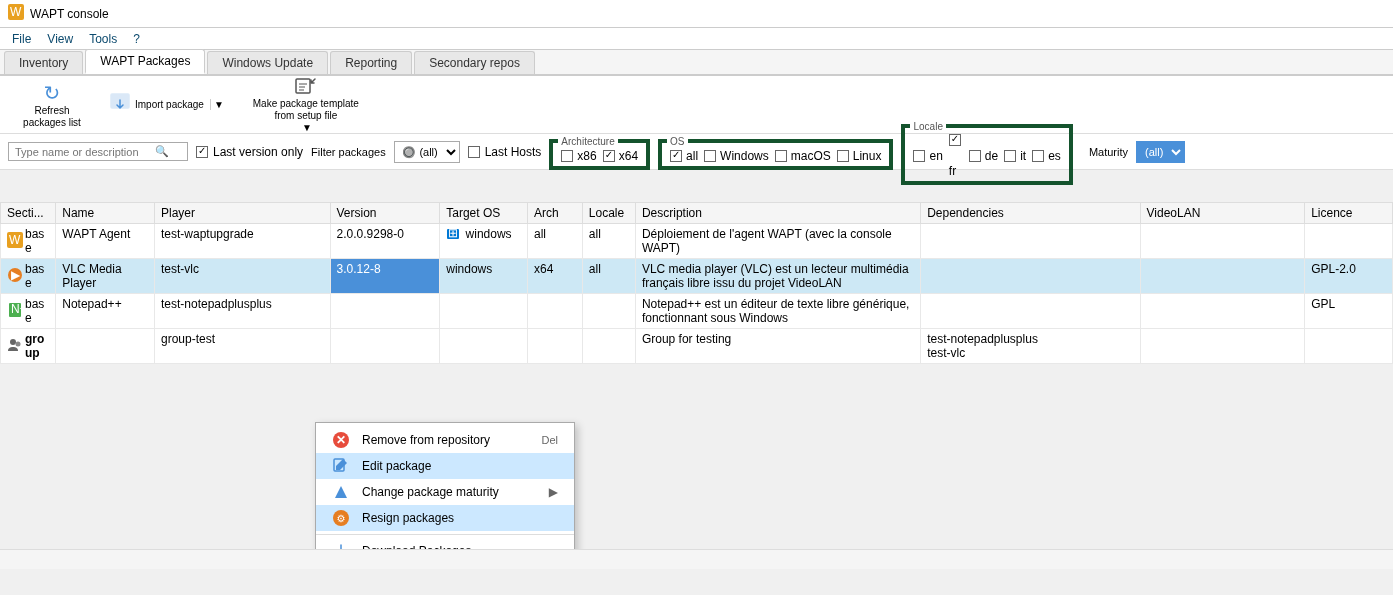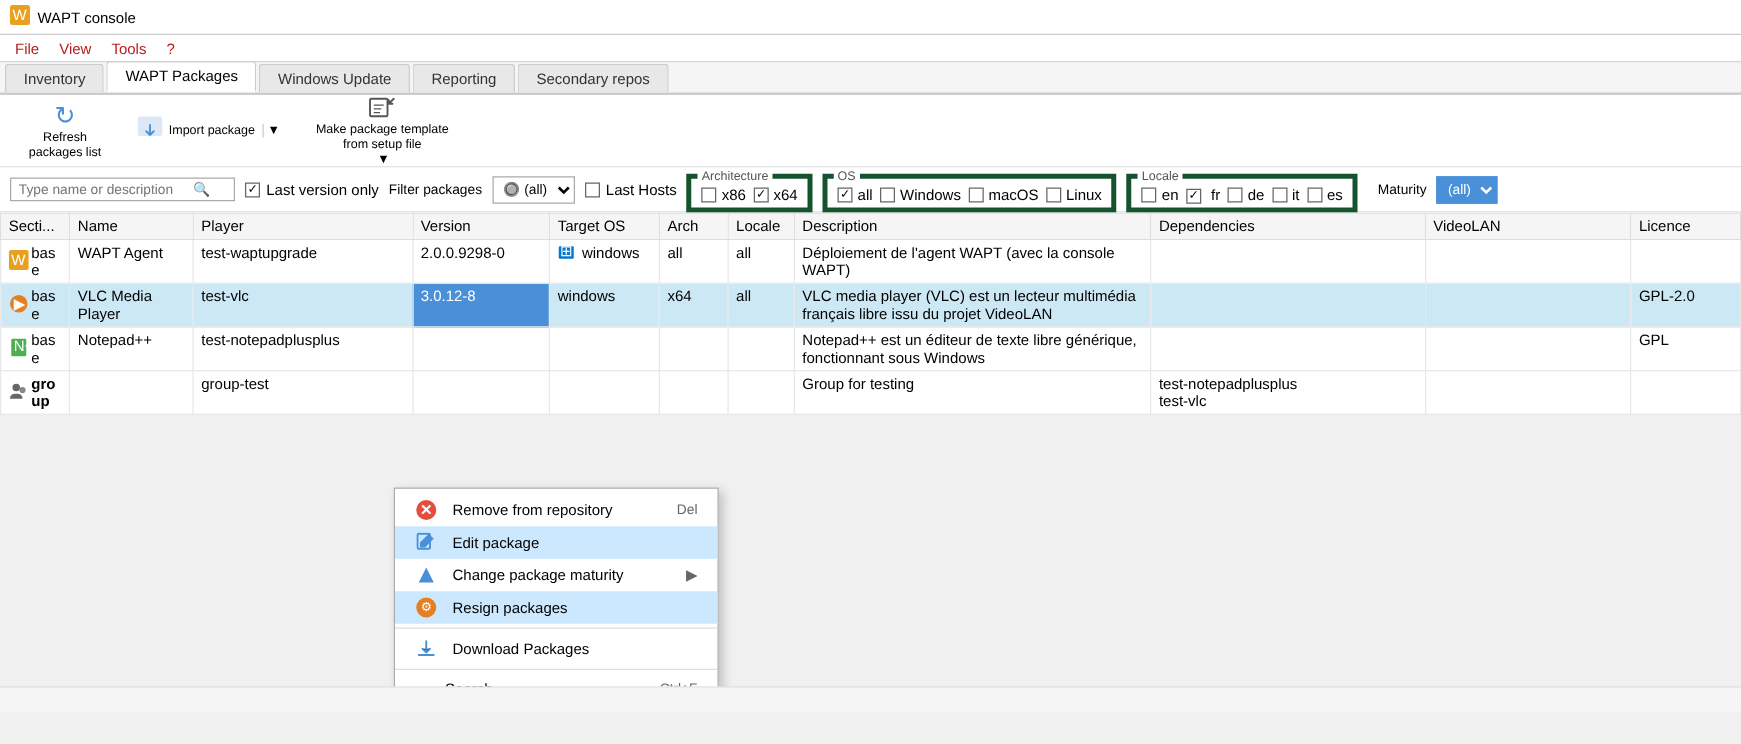--- a/index.html
+++ b/index.html
@@ -3,21 +3,21 @@
   <meta charset="utf-8">
   <style>
     * { box-sizing: border-box; margin: 0; padding: 0; font-family: 'Segoe UI', Tahoma, Geneva, Verdana, sans-serif; font-size: 12px; }
     body { background: #f0f0f0; width: 1393px; height: 595px; overflow: hidden; }
     
     
     .title-bar { background: #ffffff; height: 28px; display: flex; align-items: center; padding: 0 8px; border-bottom: 1px solid #ccc; }
     
     
     .menu-bar { background: #ffffff; height: 22px; display: flex; align-items: center; padding: 0 4px; border-bottom: 1px solid #ccc; }
-    .menu-item { padding: 2px 8px; cursor: pointer; font-size: 12px; color: #b91c1c; }
+    .menu-item { padding: 2px 8px; cursor: pointer; font-size: 12px; color: #0c4a6e; }
     
     
     .tab-bar { background: #f5f5f5; height: 26px; display: flex; align-items: flex-end; border-bottom: 2px solid #ccc; padding-left: 4px; }
     .tab { padding: 4px 14px; border: 1px solid #ccc; border-bottom: none; background: #e8e8e8; cursor: pointer; font-size: 12px; margin-right: 2px; border-radius: 3px 3px 0 0; color: #333; }
     .tab.active { background: #fff; border-bottom: 2px solid #fff; color: #000; font-weight: 500; z-index: 1; }
     
     
     .toolbar { background: #ffffff; height: 58px; display: flex; align-items: center; padding: 4px 8px; border-bottom: 1px solid #ddd; gap: 4px; }
     .toolbar-btn { display: flex; flex-direction: column; align-items: center; justify-content: center; padding: 4px 8px; min-width: 64px; height: 50px; cursor: pointer; border: 1px solid transparent; border-radius: 2px; color: #000; font-size: 11px; text-align: center; }
     .toolbar-btn-wide { min-width: 100px; }
@@ -197,21 +197,21 @@
       </div>
     </div>
 
     <div class="locale-group">
       <span class="group-title">Locale</span>
       <div class="group-items">
         <label style="display:flex;align-items:center;gap:2px;font-size:11px;">
           <span class="checkbox-cell"></span>
           <span>en</span>
         </label>
-        <label style="display:flex;align-items:flex-end;gap:6px;font-size:11px;">
+        <label style="display:flex;align-items:flex-start;gap:18px;font-size:11px;flex-direction:column;">
           <span class="checkbox-cell checkbox-checked"></span>
           <span>fr</span>
         </label>
         <label style="display:flex;align-items:center;gap:2px;font-size:11px;">
           <span class="checkbox-cell"></span>
           <span>de</span>
         </label>
         <label style="display:flex;align-items:center;gap:2px;font-size:11px;">
           <span class="checkbox-cell"></span>
           <span>it</span>
@@ -222,21 +222,21 @@
         </label>
       </div>
     </div>
 
     <span style="font-size:11px;margin-left:8px;">Maturity</span>
     <select style="border:1px solid #4a90d9;padding:2px 4px;font-size:11px;background:#4a90d9;color:white;height:22px;">
       <option>(all)</option>
     </select>
   </div>
 
-  <div style="position:relative;flex:1;overflow:hidden;">
+  <div style="position:relative;flex:1;overflow:hidden;margin-top:32px;">
     <div class="table-container">
       <table class="data-table">
         <thead>
           <tr>
             <th class="col-section">Secti...</th>
             <th class="col-name">Name</th>
             <th class="col-package">Player</th>
             <th class="col-version">Version</th>
             <th class="col-targetos">Target OS</th>
             <th class="col-arch">Arch</th>

